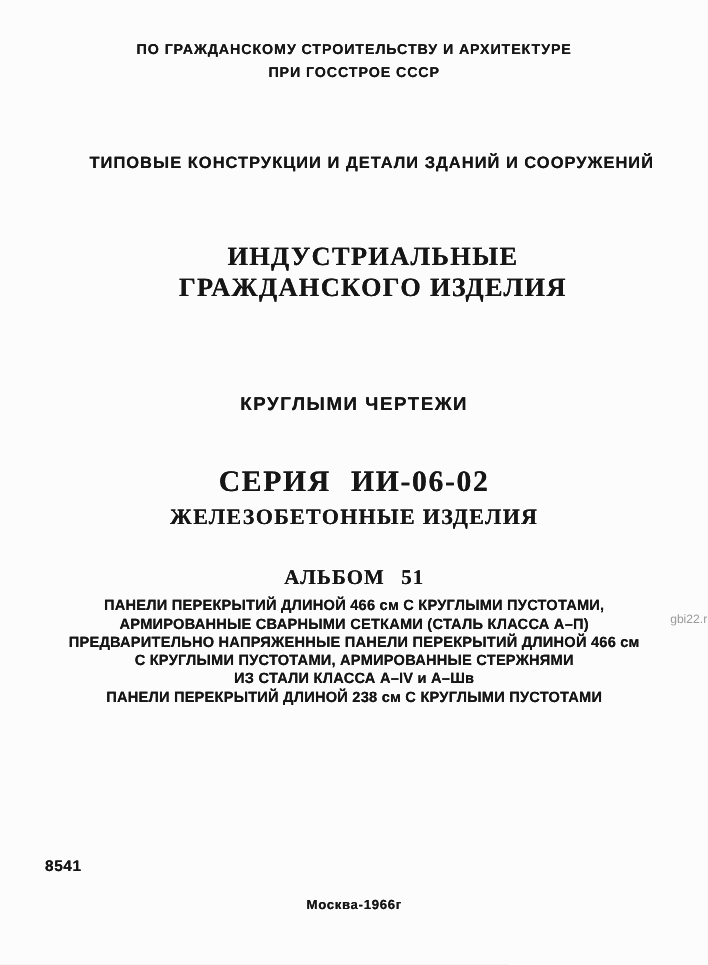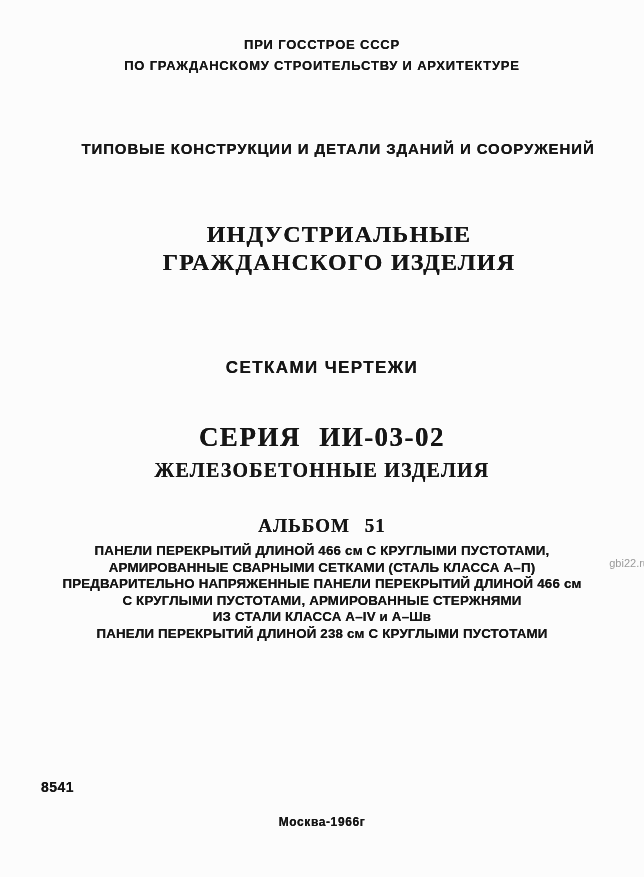--- a/index.html
+++ b/index.html
@@ -111,34 +111,34 @@
     font-size:12px;
     letter-spacing:.6px;
   }
 </style>
 </head>
 <body>
 
 <div class="page" style="background: rgb(252, 252, 252); color: rgb(22, 22, 22);">
 
   <div class="centered org-header ink">
+    <div>ПО ГРАЖДАНСКОМУ СТРОИТЕЛЬСТВУ И АРХИТЕКТУРЕ</div>
     <div>ПРИ ГОССТРОЕ СССР</div>
-    <div>ПО ГРАЖДАНСКОМУ СТРОИТЕЛЬСТВУ И АРХИТЕКТУРЕ</div>
   </div>
 
   <div class="centered series-line ink">ТИПОВЫЕ КОНСТРУКЦИИ И ДЕТАЛИ ЗДАНИЙ И СООРУЖЕНИЙ</div>
 
   <div class="centered main-title ink">
     <div class="t1">ИНДУСТРИАЛЬНЫЕ</div>
     <div class="t2">ГРАЖДАНСКОГО ИЗДЕЛИЯ</div>
   </div>
 
-  <div class="centered working-drawings ink">СЕТКАМИ ЧЕРТЕЖИ</div>
+  <div class="centered working-drawings ink">КРУГЛЫМИ ЧЕРТЕЖИ</div>
 
-  <div class="centered series-code ink">СЕРИЯ ИИ-03-02</div>
+  <div class="centered series-code ink">СЕРИЯ ИИ-06-02</div>
 
   <div class="centered series-sub ink">ЖЕЛЕЗОБЕТОННЫЕ ИЗДЕЛИЯ</div>
 
   <div class="centered album-no ink">АЛЬБОМ 51</div>
 
   <div class="centered album-desc ink">
     <div>ПАНЕЛИ ПЕРЕКРЫТИЙ ДЛИНОЙ 466 см С КРУГЛЫМИ ПУСТОТАМИ,</div>
     <div>АРМИРОВАННЫЕ СВАРНЫМИ СЕТКАМИ (СТАЛЬ КЛАССА А–П)</div>
     <div>ПРЕДВАРИТЕЛЬНО НАПРЯЖЕННЫЕ ПАНЕЛИ ПЕРЕКРЫТИЙ ДЛИНОЙ 466 см</div>
     <div>С КРУГЛЫМИ ПУСТОТАМИ, АРМИРОВАННЫЕ СТЕРЖНЯМИ</div>

